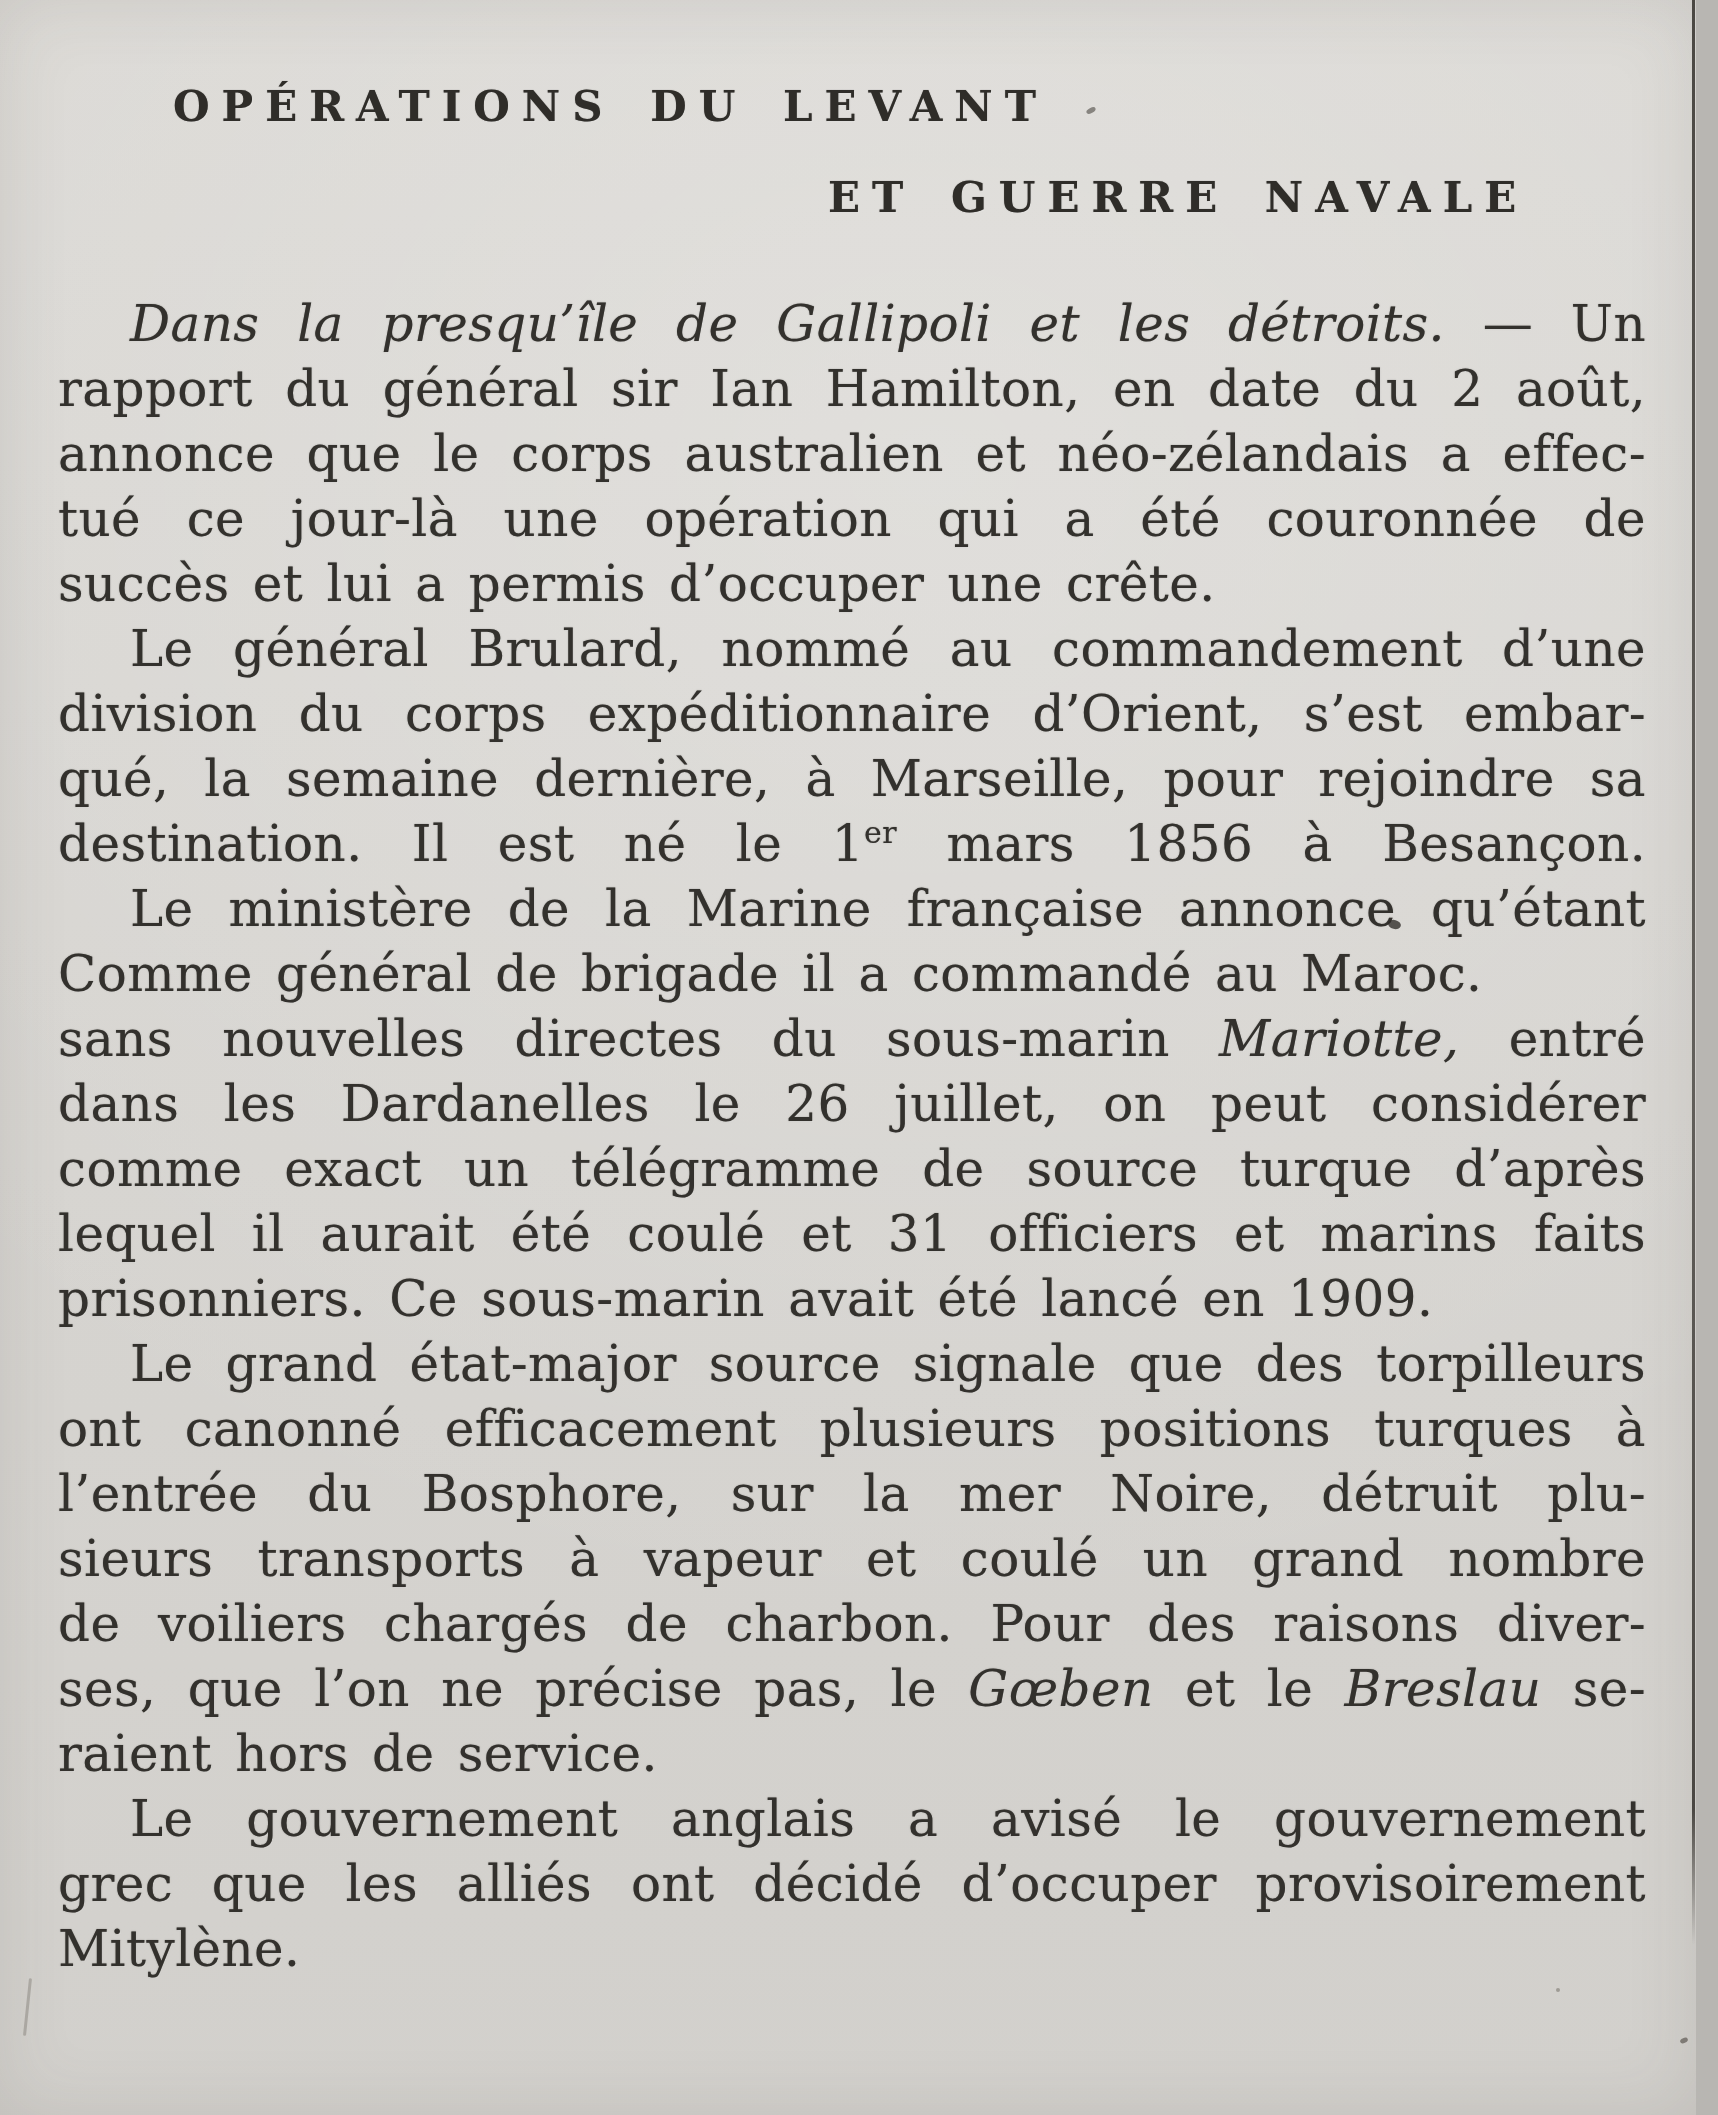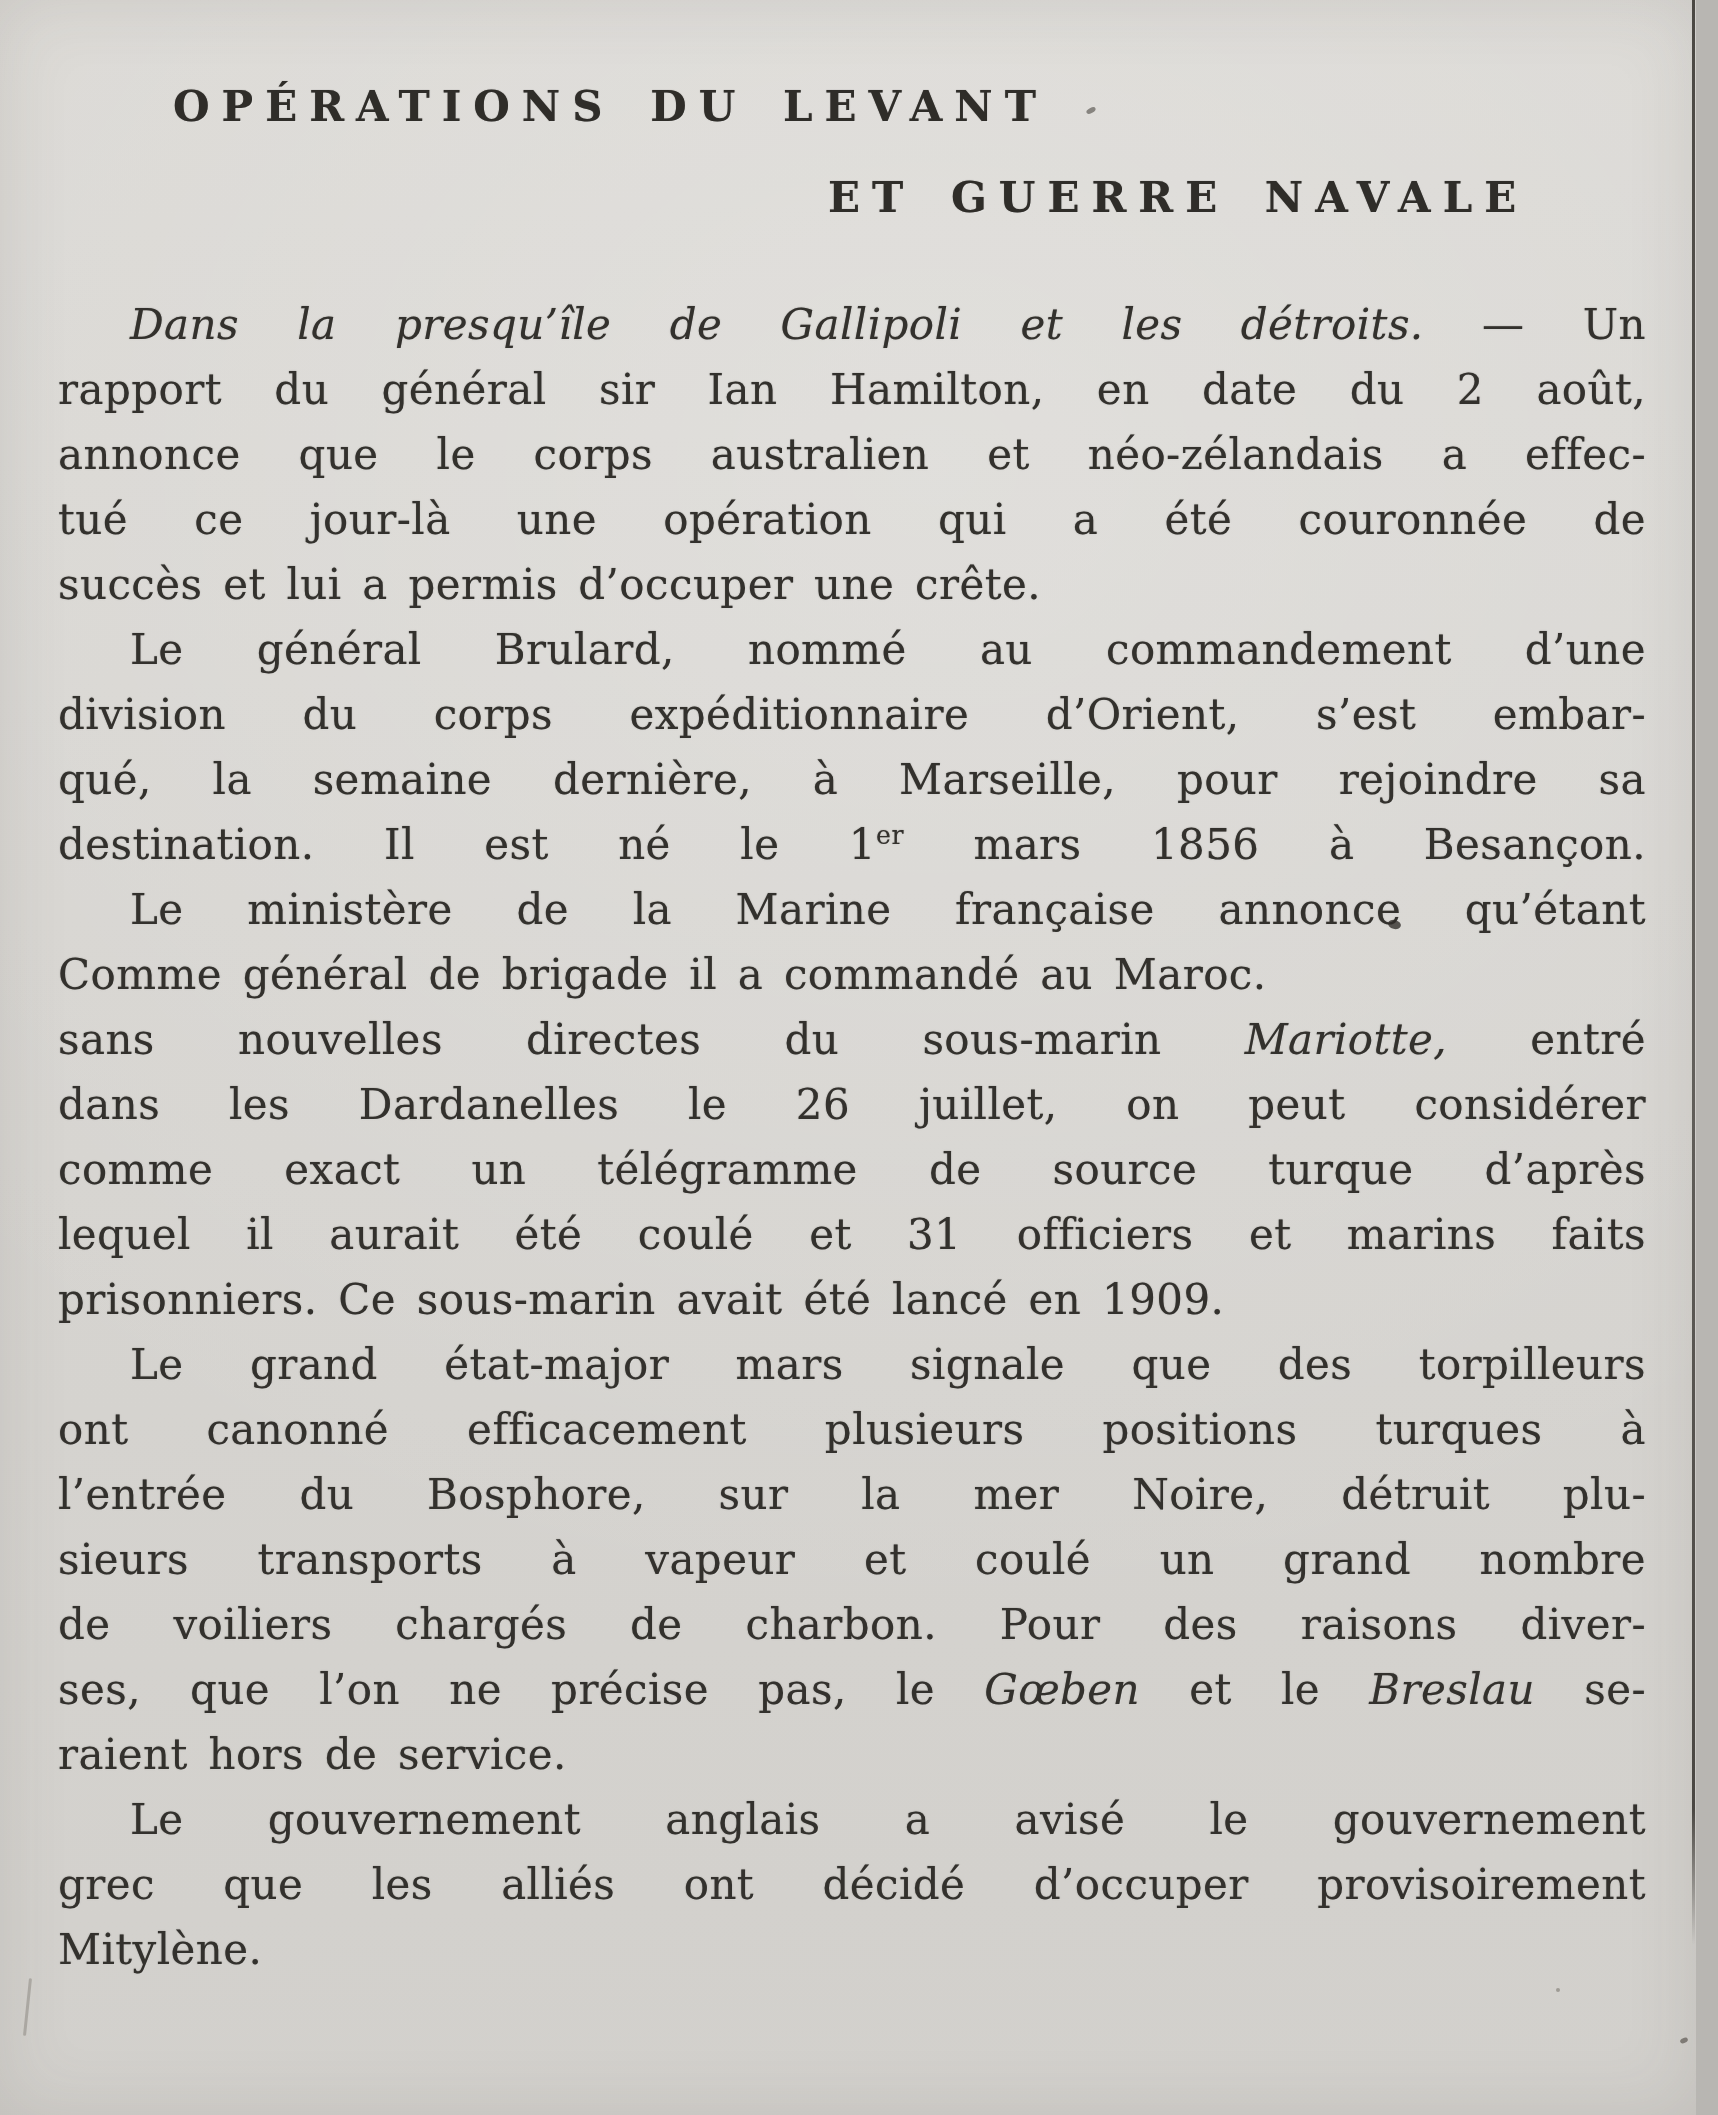--- a/index.html
+++ b/index.html
@@ -28,21 +28,21 @@
   .h1{left:173px;top:86px;}
   .h2{left:828px;top:177px;}
   .body-text{
     position:absolute;
     left:58px;top:292px;
     width:1588px;
   }
   .line{
     height:65px;
     line-height:65px;
-    font-size:42px;
+    font-size:50px;
     word-spacing:7px;
     letter-spacing:0.4px;
     text-align:justify;
     text-align-last:justify;
     white-space:nowrap;
     color:#33312d;
     text-shadow:0 0 1.2px rgba(45,43,39,0.55), 0.8px 0.9px 0.7px rgba(255,255,255,0.30);
   }
   .line.last{text-align:left;text-align-last:left;}
   .line.indent{padding-left:72px;}
@@ -91,21 +91,21 @@
     <div class="line"><span>destination. Il est né le 1</span><sup>er</sup> <span>mars 1856 à Besançon.</span></div>
     <div class="line indent">Le ministère de la Marine française annonce qu’étant</div>
 
     <div class="line last">Comme général de brigade il a commandé au Maroc.</div>
     <div class="line"><span>sans nouvelles directes du sous-marin</span> <span class="it">Mariotte,</span> <span>entré</span></div>
     <div class="line">dans les Dardanelles le 26 juillet, on peut considérer</div>
     <div class="line">comme exact un télégramme de source turque d’après</div>
     <div class="line">lequel il aurait été coulé et 31 officiers et marins faits</div>
     <div class="line last">prisonniers. Ce sous-marin avait été lancé en 1909.</div>
 
-    <div class="line indent">Le grand état-major mars signale que des torpilleurs</div>
+    <div class="line indent">Le grand état-major source signale que des torpilleurs</div>
     <div class="line">ont canonné efficacement plusieurs positions turques à</div>
     <div class="line">l’entrée du Bosphore, sur la mer Noire, détruit plu-</div>
     <div class="line">sieurs transports à vapeur et coulé un grand nombre</div>
     <div class="line">de voiliers chargés de charbon. Pour des raisons diver-</div>
     <div class="line"><span>ses, que l’on ne précise pas, le</span> <span class="it">Gœben</span> <span>et le</span> <span class="it">Breslau</span> <span>se-</span></div>
     <div class="line last">raient hors de service.</div>
 
     <div class="line indent">Le gouvernement anglais a avisé le gouvernement</div>
     <div class="line">grec que les alliés ont décidé d’occuper provisoirement</div>
     <div class="line last">Mitylène.</div>

